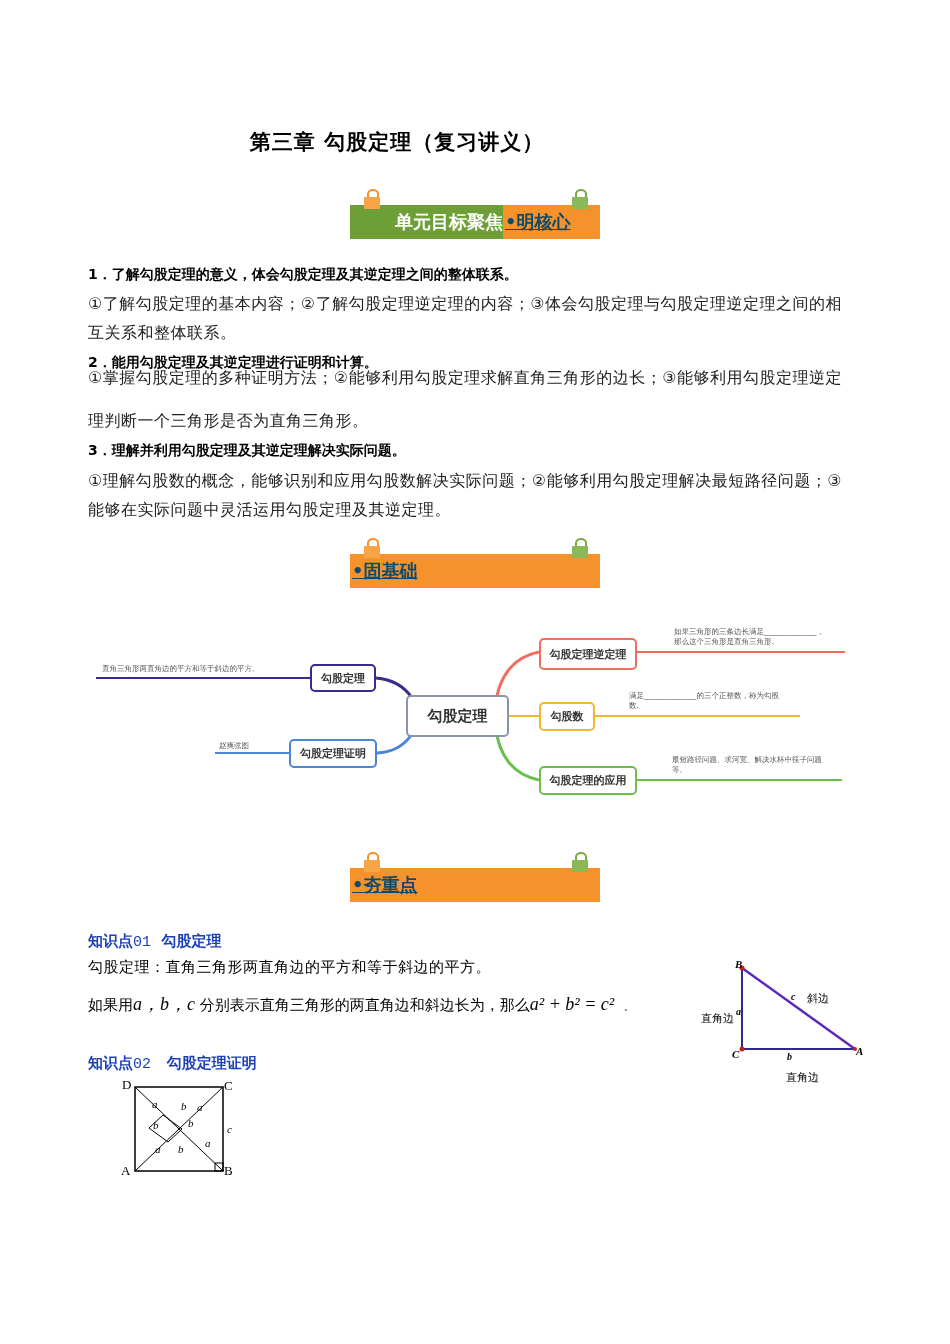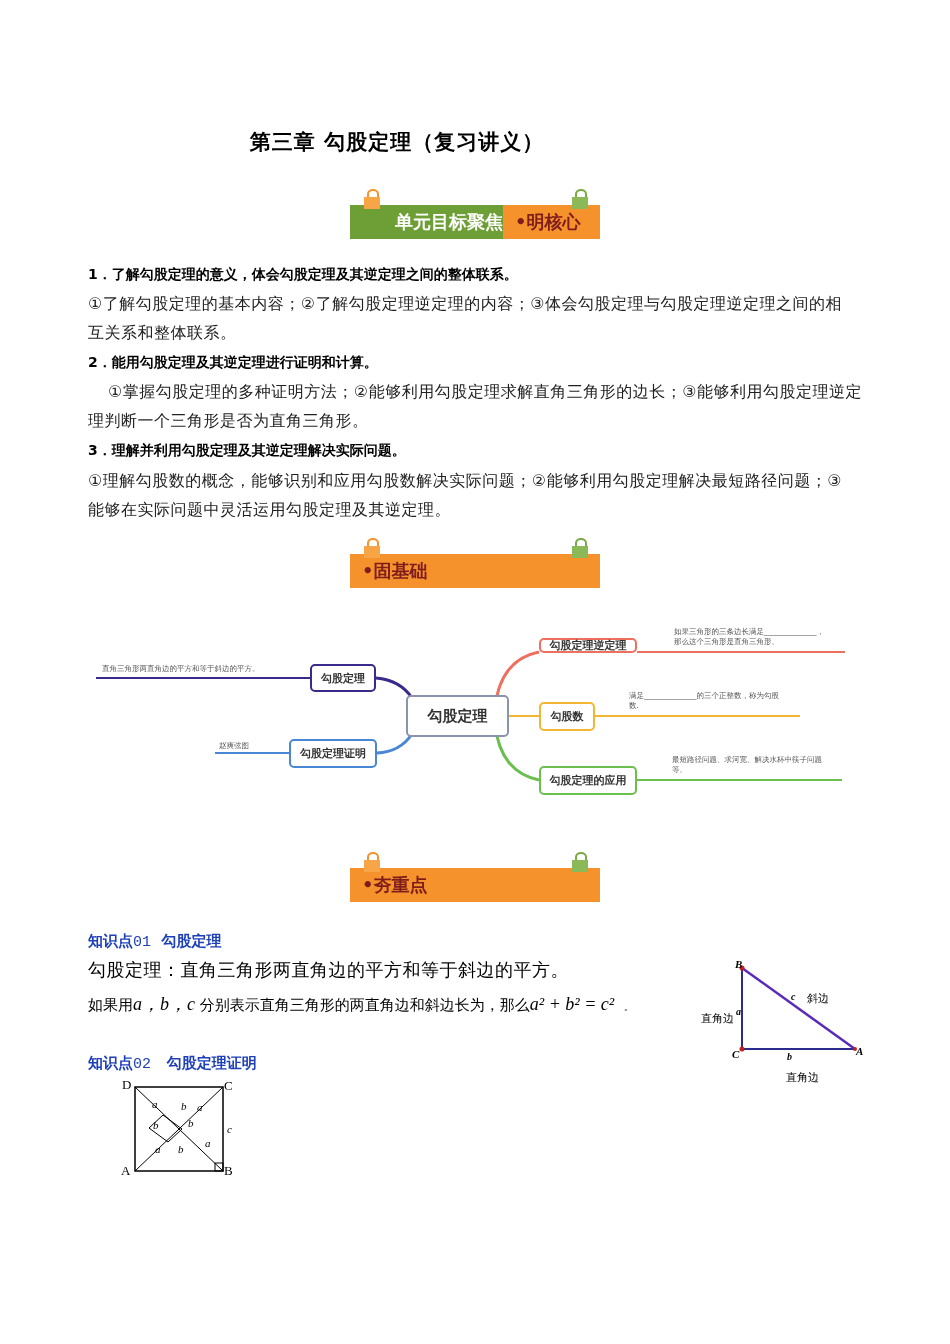--- a/index.html
+++ b/index.html
@@ -4,22 +4,22 @@
 <style>
   html, body { margin:0; padding:0; background:#ffffff; }
   body { width:950px; height:1344px; position:relative; overflow:hidden;
          font-family:"DejaVu Serif", "Liberation Serif", serif; color:#000; }
   .abs { position:absolute; }
   .title { left:0; width:794px; top:128px; text-align:center;
            font-family:"DejaVu Sans", sans-serif; font-weight:bold; font-size:21px; letter-spacing:1px; }
   .banner { width:250px; height:34px; display:flex; }
   .banner .g { background:#6e9e36; color:#fff; width:153px; display:flex; align-items:center; justify-content:flex-end;
                padding-right:0; box-sizing:border-box; font-family:"DejaVu Sans", sans-serif; font-weight:bold; font-size:18px; }
-  .banner .o { background:#f5922b; color:#7f1d1d; flex:1; display:flex; align-items:center; padding-left:12px;
-               font-family:"DejaVu Sans", sans-serif; font-weight:bold; font-size:18px; }
+  .banner .o { background:#f5922b; color:#0c4a6e; flex:1; display:flex; align-items:center; padding-left:2px;
+               font-family:"DejaVu Sans", sans-serif; font-weight:bold; font-size:18px;text-decoration:underline; }
   .clip { position:absolute; top:-16px; width:16px; height:20px; }
   .clip .ring { position:absolute; left:3px; top:0; width:8px; height:8px; border:2px solid; border-radius:50% 50% 0 0; border-bottom:none; }
   .clip .body { position:absolute; left:0; top:8px; width:16px; height:12px; }
   .para { left:88px; width:772px; font-size:14.5px; line-height:29px; }
   .bold { font-family:"DejaVu Sans", sans-serif; font-weight:bold; font-size:14px; }
   .small { font-family:"DejaVu Sans", sans-serif; font-size:16px; letter-spacing:0.5px; color:#222; }
   .kp { font-family:"DejaVu Sans", sans-serif; font-weight:bold; color:#1d3fb8; font-size:15px; }
   .kp .num { font-family:Liberation Mono, monospace; font-weight:normal; }
   .node { position:absolute; background:#fff; border:2px solid; border-radius:5px; font-family:"DejaVu Sans", sans-serif;
           font-weight:bold; font-size:11px; color:#333; display:flex; align-items:center; justify-content:center; box-sizing:border-box; }
@@ -41,21 +41,21 @@
       <div class="body" style="background:#8cb957;"></div>
   </div>
   <div class="g">单元目标聚焦</div>
   <div class="o">•明核心</div>
 </div>
 
 <div class="abs para" style="top:260px;"><span class="bold">1．了解勾股定理的意义，体会勾股定理及其逆定理之间的整体联系。</span></div>
 <div class="abs para small" style="top:289px;">①了解勾股定理的基本内容；②了解勾股定理逆定理的内容；③体会勾股定理与勾股定理逆定理之间的相</div>
 <div class="abs para small" style="top:318px;">互关系和整体联系。</div>
 <div class="abs para" style="top:348px;"><span class="bold">2．能用勾股定理及其逆定理进行证明和计算。</span></div>
-<div class="abs para small" style="top:377px;margin-left:20px;">①掌握勾股定理的多种证明方法；②能够利用勾股定理求解直角三角形的边长；③能够利用勾股定理逆定</div>
+<div class="abs para small" style="top:363px;">①掌握勾股定理的多种证明方法；②能够利用勾股定理求解直角三角形的边长；③能够利用勾股定理逆定</div>
 <div class="abs para small" style="top:406px;font-family:Liberation Serif, serif;">理判断一个三角形是否为直角三角形。</div>
 <div class="abs para" style="top:436px;"><span class="bold">3．理解并利用勾股定理及其逆定理解决实际问题。</span></div>
 <div class="abs para small" style="top:466px;">①理解勾股数的概念，能够识别和应用勾股数解决实际问题；②能够利用勾股定理解决最短路径问题；③</div>
 <div class="abs para small" style="top:495px;">能够在实际问题中灵活运用勾股定理及其逆定理。</div>
 
 <div class="abs banner" style="left:350px; top:554px;">
   <div class="clip" style="left:14px;">
     <div class="ring" style="border-color:#f5922b;"></div>
       <div class="body" style="background:#f7a546;"></div>
   </div>
@@ -83,21 +83,21 @@
   </svg>
 
   <div class="node" style="left:406px; top:95px; width:103px; height:42px; border-color:#8a95ab; font-size:15px;">勾股定理</div>
 
   <div class="node" style="left:310px; top:64px; width:66px; height:28px; border-color:#3b2a8c;">勾股定理</div>
   <div class="mmnote" style="left:102px; top:64px;">直角三角形两直角边的平方和等于斜边的平方。</div>
 
   <div class="node" style="left:289px; top:139px; width:88px; height:29px; border-color:#4a86d6;">勾股定理证明</div>
   <div class="mmnote" style="left:219px; top:141px;">赵爽弦图</div>
 
-  <div class="node" style="left:539px; top:38px; width:98px; height:15px; border-color:#ef6f5f;">勾股定理逆定理</div>
+  <div class="node" style="left:539px; top:38px; width:98px; height:32px; border-color:#ef6f5f;">勾股定理逆定理</div>
   <div class="mmnote" style="left:674px; top:27px;">
     <div>如果三角形的三条边长满足______________，</div>
       <div>那么这个三角形是直角三角形。</div>
   </div>
 
   <div class="node" style="left:539px; top:102px; width:56px; height:29px; border-color:#f2b632;">勾股数</div>
   <div class="mmnote" style="left:629px; top:91px;">
     <div>满足______________的三个正整数，称为勾股</div>
       <div>数.</div>
   </div>
@@ -117,21 +117,21 @@
   <div class="clip" style="left:222px;">
     <div class="ring" style="border-color:#7aa843;"></div>
       <div class="body" style="background:#8cb957;"></div>
   </div>
   <div class="o">•夯重点</div>
 </div>
 
 <div class="abs kp" style="left:88px; top:932px;">
   <span>知识点</span><span class="num">01</span>&nbsp;&nbsp;<span>勾股定理</span>
 </div>
-<div class="abs small" style="left:88px; top:958px; font-size:18px; color:#000;">勾股定理：直角三角形两直角边的平方和等于斜边的平方。</div>
+<div class="abs small" style="left:88px; top:958px; font-size:15px; color:#000;">勾股定理：直角三角形两直角边的平方和等于斜边的平方。</div>
 <div class="abs" style="left:88px; top:992px; font-family:'DejaVu Sans', sans-serif; font-size:15px; white-space:nowrap;">
   <span>如果用</span><span class="serif-i">a，b，c</span>&nbsp;<span>分别表示直角三角形的两直角边和斜边长为，那么</span><span class="serif-i">a² + b² = c²</span>&nbsp;&nbsp;<span style="font-size:10px;">。</span>
 </div>
 
 <svg class="abs" width="180" height="140" style="left:695px; top:952px;">
   <line x1="47" y1="16" x2="47" y2="97" stroke="#2a2a8f" stroke-width="2"></line>
   <line x1="47" y1="97" x2="160" y2="97" stroke="#2a2a8f" stroke-width="2"></line>
   <line x1="47" y1="16" x2="160" y2="97" stroke="#5a2ab8" stroke-width="2.5"></line>
   <circle cx="47" cy="16" r="2.5" fill="#c02020"></circle>
   <circle cx="47" cy="97" r="2.5" fill="#c02020"></circle>

